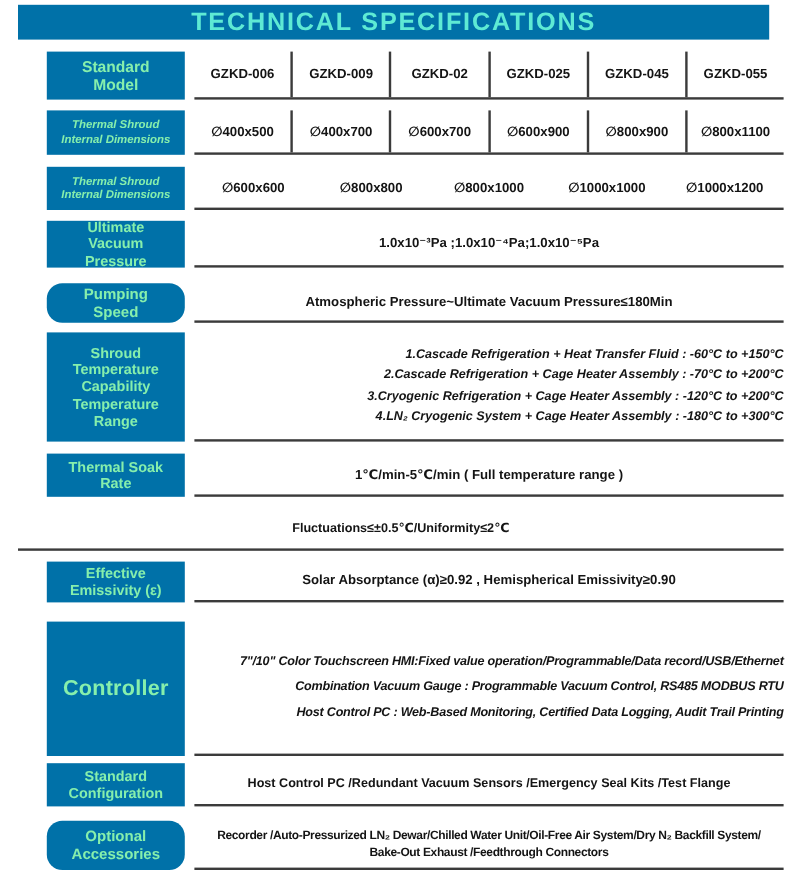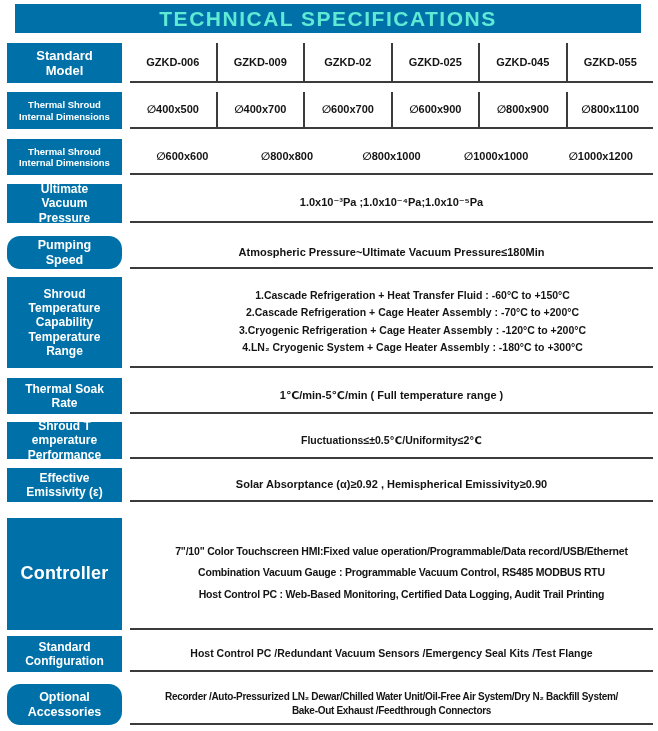--- a/index.html
+++ b/index.html
@@ -16,35 +16,35 @@
     overflow:hidden;
   }
   .title-bar{
     margin:4px 0 0 15px;width:626px;height:29px;
     background:var(--blue);color:#5eead4;
     display:flex;align-items:center;justify-content:center;
     font-size:21px;letter-spacing:1.5px;
   }
   .row{display:flex;margin-left:7px;margin-right:5px;}
   .label{
-    width:115px;flex:0 0 115px;background:var(--blue);color:#ffffff;
+    width:115px;flex:0 0 115px;background:var(--blue);color:#86efac;
     display:flex;flex-direction:column;justify-content:center;align-items:center;
-    text-align:center;line-height:1.18;font-size:12px;
+    text-align:center;line-height:1.18;font-size:12px;margin-left:32px;
   }
   .label.lg{font-size:13px;}
   .label.xl{font-size:18px;letter-spacing:.2px;}
-  .label.sm{font-size:9.5px;}
+  .label.sm{font-size:9.5px;font-style:italic;}
   .label.md{font-size:12.5px;border-radius:13px;}
   .content{
     flex:1;margin-left:8px;border-bottom:2px solid var(--line);
     display:flex;flex-direction:column;justify-content:center;align-items:center;
     font-size:11px;text-align:center;
   }
   .content .line{white-space:nowrap;}
-  .content.left{align-items:center;text-align:left;}
+  .content.left{align-items:flex-end;text-align:left;font-style:italic;}
   .content.pad42{padding-left:42px;}
   .content.pad20{padding-left:20px;}
   .content.lh17 .line{line-height:17.5px;font-size:10.5px;}
   .content.lh21 .line{line-height:21.5px;font-size:10.5px;letter-spacing:-0.2px;}
   .content.lh14 .line{line-height:14px;font-size:10px;letter-spacing:-0.3px;}
   .cells{
     flex:1;margin-left:8px;border-bottom:2px solid var(--line);
     display:flex;
   }
   .cell{
@@ -159,25 +159,20 @@
   <div class="label">
     <span>Thermal Soak</span>
     <span>Rate</span>
   </div>
   <div class="content">
     <div class="line">1℃/min-5℃/min ( Full temperature range )</div>
   </div>
 </div>
 
 <div class="row r-perf">
-  <div class="label">
-    <span>Shroud T</span>
-    <span>emperature</span>
-    <span>Performance</span>
-  </div>
   <div class="content">
     <div class="line" style="font-size:10.5px">Fluctuations≤±0.5℃/Uniformity≤2℃</div>
   </div>
 </div>
 
 <div class="row r-emis">
   <div class="label">
     <span>Effective</span>
     <span>Emissivity (ε)</span>
   </div>

